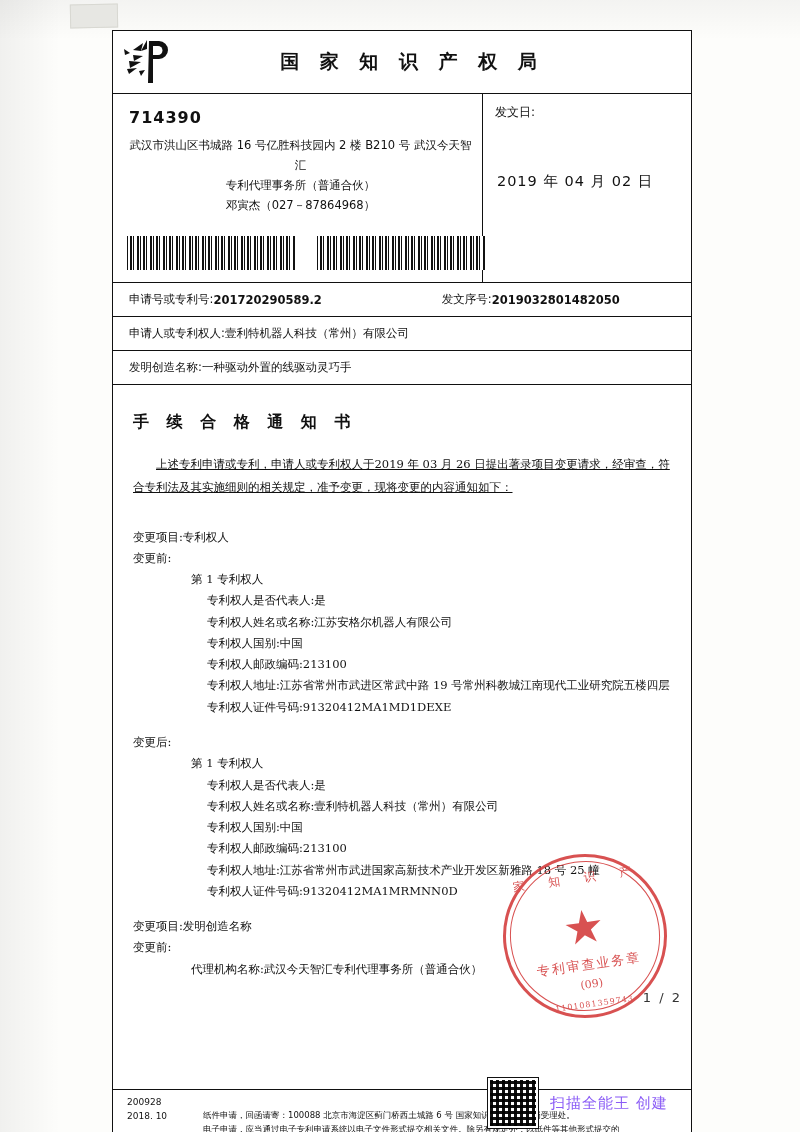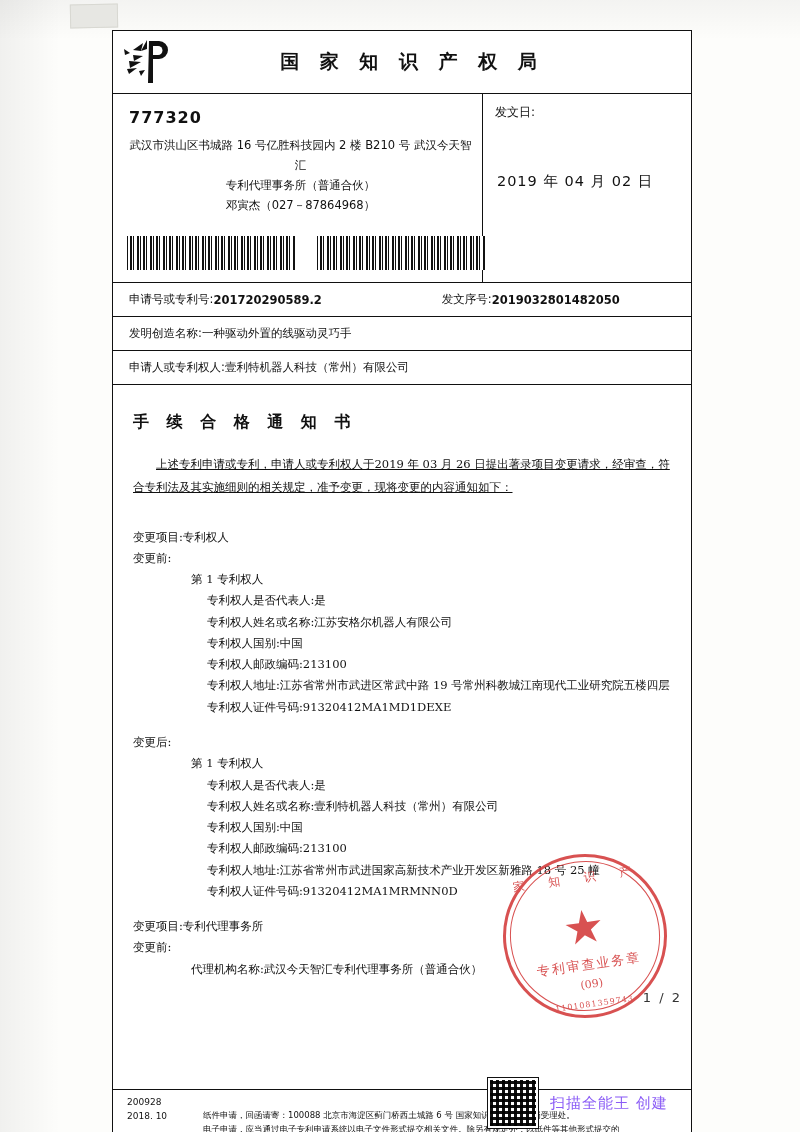--- a/index.html
+++ b/index.html
@@ -302,21 +302,21 @@
         <path d="M8 24 L20 25 L9 31 z" fill="#111"></path>
         <path d="M3 12 L9 16 L4 18 z" fill="#111"></path>
         <path d="M6 32 L16 31 L8 37 z" fill="#111"></path>
         <path d="M18 34 L24 33 L20 39 z" fill="#111"></path>
       </svg>
       <div class="hdr-title">国 家 知 识 产 权 局</div>
     </div>
 
     <div class="row-addr">
       <div class="addr">
-        <div class="zip">777320</div>
+        <div class="zip">714390</div>
         <div class="addr-lines">
           <div>武汉市洪山区书城路 16 号亿胜科技园内 2 楼 B210 号  武汉今天智汇</div>
           <div>专利代理事务所（普通合伙）</div>
           <div>邓寅杰（027－87864968）</div>
         </div>
         <div class="barcodes">
           <div class="barcode"></div>
           <div class="barcode"></div>
         </div>
       </div>
@@ -326,26 +326,26 @@
       </div>
     </div>
 
     <div class="fieldrow">
       <span class="lbl">申请号或专利号:</span>
       <span class="val">201720290589.2</span>
       <span class="lbl f-right">发文序号:</span>
       <span class="val">2019032801482050</span>
     </div>
     <div class="fieldrow">
+      <span class="lbl">申请人或专利权人:</span>
+      <span class="val normal">壹利特机器人科技（常州）有限公司</span>
+    </div>
+    <div class="fieldrow">
       <span class="lbl">发明创造名称:</span>
       <span class="val normal">一种驱动外置的线驱动灵巧手</span>
-    </div>
-    <div class="fieldrow">
-      <span class="lbl">申请人或专利权人:</span>
-      <span class="val normal">壹利特机器人科技（常州）有限公司</span>
     </div>
 
     <div class="body">
       <div class="doc-title">手 续 合 格 通 知 书</div>
 
       <div class="para">
         <span>上述专利申请或专利，申请人或专利权人于</span><span class="u">2019 年 03 月 26 日</span><span>提出著录项目变更请求，经审查，符合专利法及其实施细则的相关规定，准予变更，现将变更的内容通知如下：</span>
       </div>
 
       <div class="gap"></div>
@@ -366,21 +366,21 @@
       <div class="indent1">第 1 专利权人</div>
       <div class="indent2">专利权人是否代表人:是</div>
       <div class="indent2">专利权人姓名或名称:壹利特机器人科技（常州）有限公司</div>
       <div class="indent2">专利权人国别:中国</div>
       <div class="indent2">专利权人邮政编码:213100</div>
       <div class="indent2">专利权人地址:江苏省常州市武进国家高新技术产业开发区新雅路 18 号 25 幢</div>
       <div class="indent2">专利权人证件号码:91320412MA1MRMNN0D</div>
 
       <div class="gap"></div>
 
-      <div>变更项目:专利代理事务所</div>
+      <div>变更项目:发明创造名称</div>
       <div>变更前:</div>
       <div class="indent1">代理机构名称:武汉今天智汇专利代理事务所（普通合伙）</div>
 
       <div class="seal">
         <div class="seal-inner"></div>
         <div class="seal-arc">家 知 识 产</div>
         <div class="seal-star">★</div>
         <div class="seal-txt">专利审查业务章</div>
         <div class="seal-num">(09)</div>
         <div class="seal-arc2">1101081359743</div>

